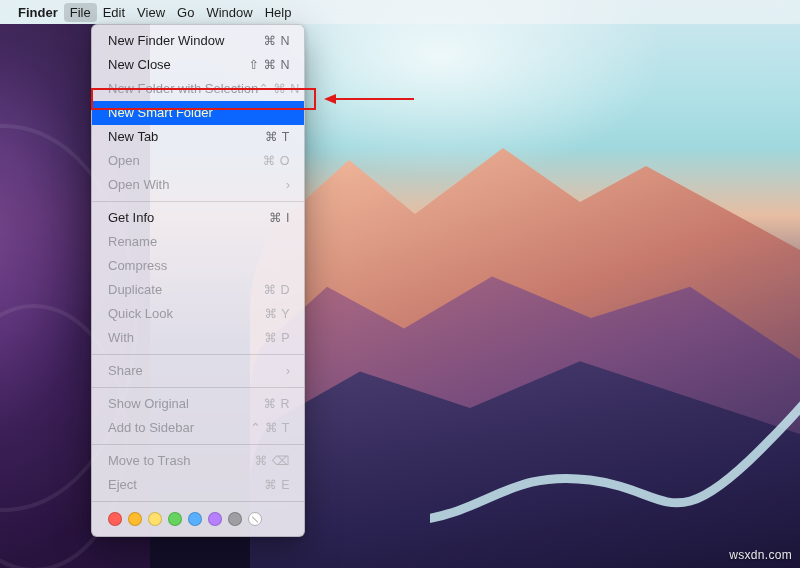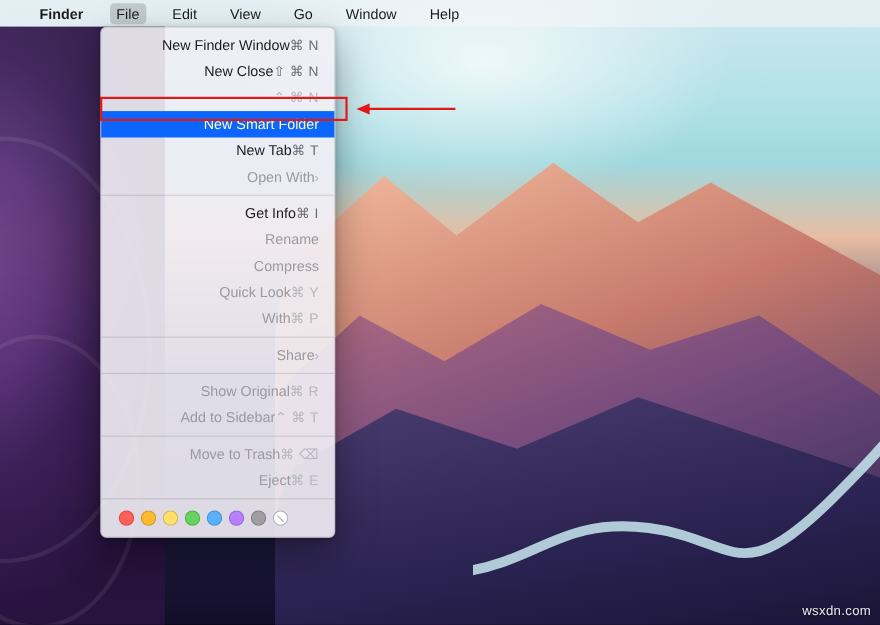--- a/index.html
+++ b/index.html
@@ -69,21 +69,20 @@
     .left-art::after  { width:180px; height:260px; left:-60px; top:280px; }
 
     
     .menubar {
       position: relative;
       z-index: 10;
       height: 24px;
       display: flex;
       align-items: center;
       padding: 0 12px;
-      gap: 18px;
       background: rgba(245,245,247,.55);
       backdrop-filter: blur(12px);
       font-size: 13px;
       color: #1c1c1c;
     }
     .menubar .apple { font-size: 14px; line-height: 1; }
     .menubar .app-name { font-weight: 600; }
     .menubar .menu-btn {
       padding: 2px 6px;
       border-radius: 4px;
@@ -104,21 +103,21 @@
       border: .5px solid rgba(0,0,0,.18);
       border-radius: 6px;
       box-shadow: 0 16px 36px rgba(0,0,0,.35), 0 2px 6px rgba(0,0,0,.20);
       padding: 4px 0;
       font-size: 13px;
       color: #1d1d1f;
     }
     .menu-item {
       display: flex;
       align-items: center;
-      justify-content: flex-end;
+      justify-content: space-between;
       padding: 3px 14px 3px 16px;
       line-height: 18px;
       white-space: nowrap;
     }
     .menu-item .shortcut {
       color: #6d6d72;
       font-size: 12.5px;
       letter-spacing: .5px;
     }
     .menu-item.disabled { color: #9a9aa0; }
@@ -218,43 +217,52 @@
 <div class="menu-panel" id="menu-panel">
     <div class="menu-item">
       <span>New Finder Window</span>
       <span class="shortcut">⌘ N</span>
     </div>
     <div class="menu-item">
       <span>New Close</span>
       <span class="shortcut">⇧ ⌘ N</span>
     </div>
     <div class="menu-item disabled">
+      <span>New Folder with Selection</span>
       <span class="shortcut">⌃ ⌘ N</span>
     </div>
     <div class="menu-item selected">
       <span>New Smart Folder</span>
     </div>
     <div class="menu-item">
       <span>New Tab</span>
       <span class="shortcut">⌘ T</span>
     </div>
     <div class="menu-item disabled">
+      <span>Open</span>
+      <span class="shortcut">⌘ O</span>
+    </div>
+    <div class="menu-item disabled">
       <span>Open With</span>
       <span class="submenu-caret">›</span>
     </div>
     <div class="menu-sep"></div>
     <div class="menu-item">
       <span>Get Info</span>
       <span class="shortcut">⌘ I</span>
     </div>
     <div class="menu-item disabled">
       <span>Rename</span>
     </div>
     <div class="menu-item disabled">
       <span>Compress</span>
+    </div>
+    <div class="menu-item disabled">
+      <span>Duplicate</span>
+      <span class="shortcut">⌘ D</span>
     </div>
     <div class="menu-item disabled">
       <span>Quick Look</span>
       <span class="shortcut">⌘ Y</span>
     </div>
     <div class="menu-item disabled">
       <span>With</span>
       <span class="shortcut">⌘ P</span>
     </div>
     <div class="menu-sep"></div>

